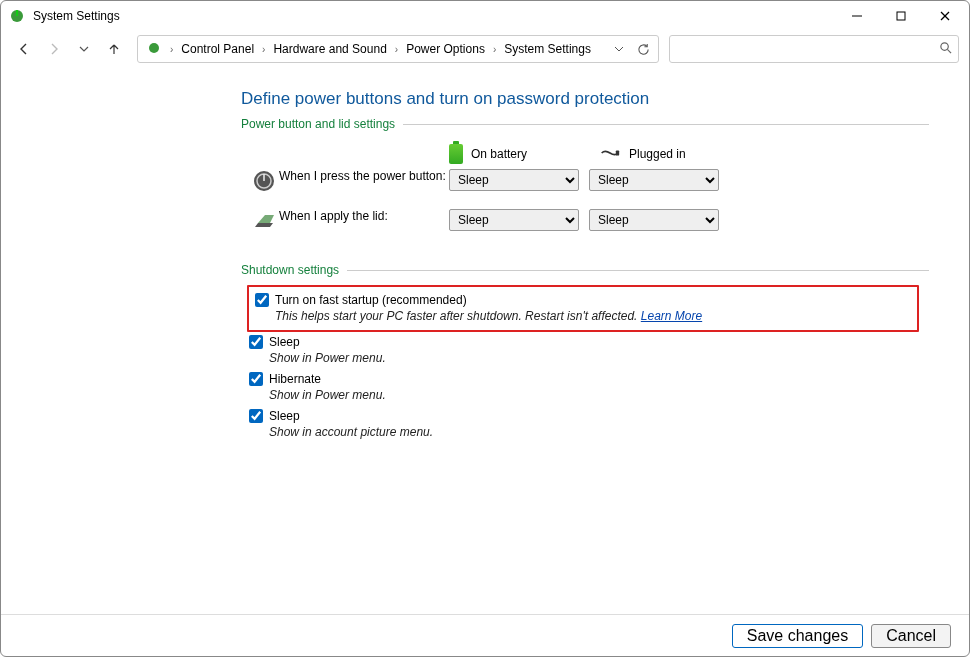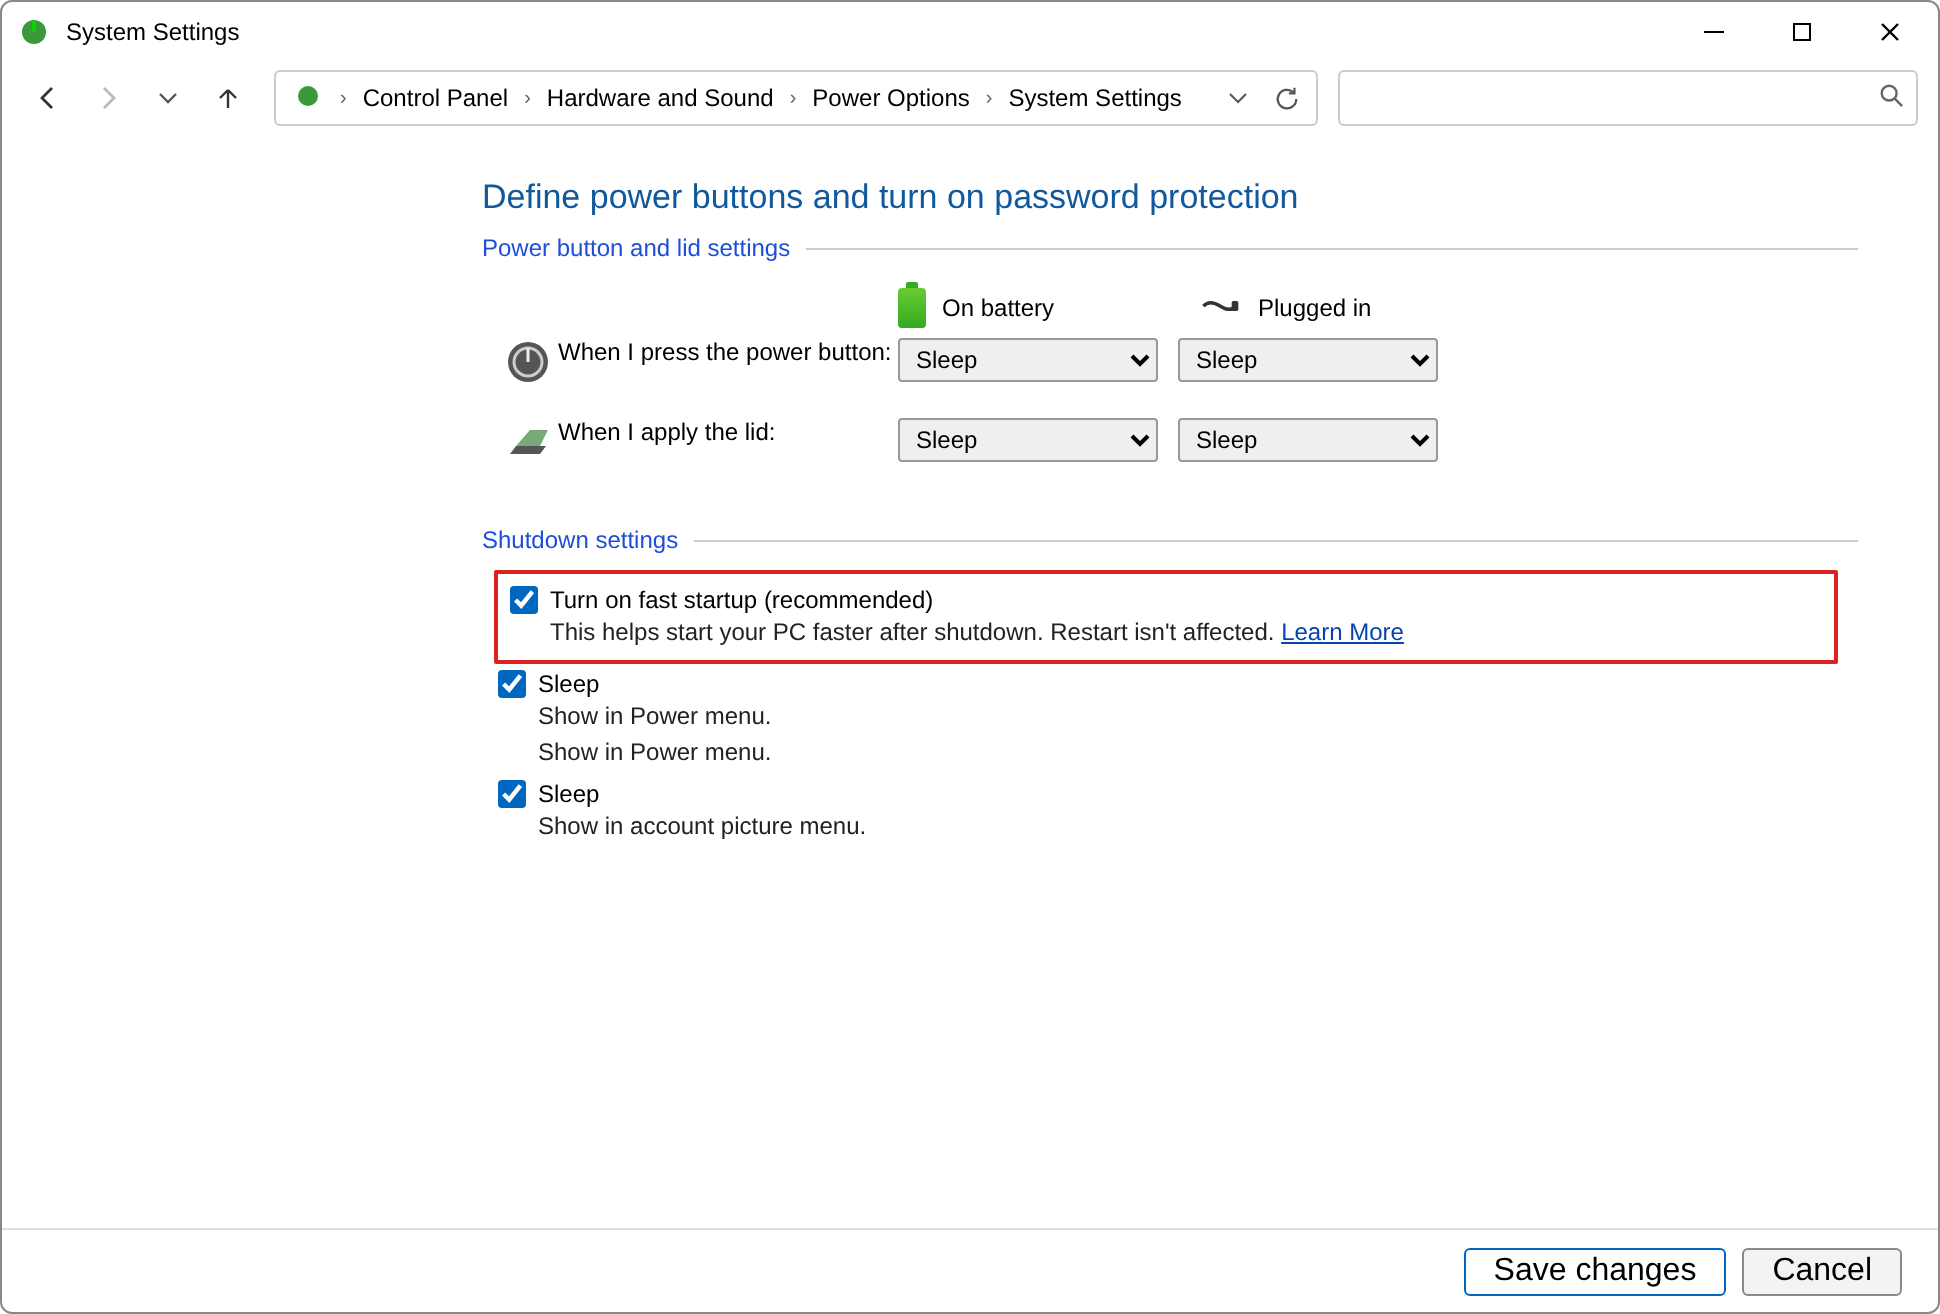--- a/index.html
+++ b/index.html
@@ -65,21 +65,21 @@
 .searchbox input { flex:1; border:none; outline:none; font-size:12px; }
 .searchbox .search-icon { color:#666; }
 
 .content {
   position:absolute;
   top:70px; left:0; right:0; bottom:44px;
   padding: 18px 40px 0 240px;
 }
 .page-title { color:#10599c; font-size:17px; font-weight:400; margin-bottom:8px; }
 .page-desc { font-size:12px; color:#222; max-width:480px; line-height:1.35; margin-bottom:18px; }
-.fieldset-label { font-size:12px; color:#1d4ed8; margin-bottom:0; }
+.fieldset-label { font-size:12px; color:#15803d; margin-bottom:0; }
 .fieldset-line { display:flex; align-items:center; gap:8px; margin-bottom:8px; }
 .fieldset-line .hr { flex:1; height:1px; background:#ccc; }
 
 .pl-grid { margin-left:8px; }
 .col-headers { display:flex; align-items:center; height:30px; }
 .col-headers .lead { width:200px; }
 .col-headers .col { width:140px; display:flex; align-items:center; gap:8px; }
 .col-headers .gap { width:10px; }
 .pl-row { display:flex; align-items:flex-start; height:40px; }
 .pl-row .icon-cell { width:30px; display:flex; align-items:center; justify-content:center; }
@@ -87,21 +87,21 @@
 .pl-row select { width:130px; height:22px; font-size:12px; border:1px solid #999; border-radius:2px; padding:1px 4px; }
 .pl-row .selgap { width:10px; }
 
 .shutdown-section { margin-top:14px; margin-left:-0px; }
 .shutdown-list { margin-top:2px; }
 .highlight-box { border:2px solid #d22; padding:3px 6px 3px 6px; margin-left:6px; margin-right:10px; border-radius:1px; }
 .chk-row { display:flex; align-items:center; gap:6px; padding:2px 0; margin-left:8px; }
 .highlight-box .chk-row { margin-left:0; }
 .chk-row input[type=checkbox] { width:14px; height:14px; accent-color:#0067c0; margin-top:1px; cursor:pointer; }
 .chk-label { font-size:12px; }
-.chk-desc { font-size:12px; color:#222; margin-left:28px; margin-bottom:4px; }
+.chk-desc { font-size:12px; color:#222; margin-left:28px; margin-bottom:4px;font-style:italic; }
 .highlight-box .chk-desc { margin-left:20px; }
 .link { color:#0645ad; text-decoration:underline; cursor:pointer; }
 
 .battery-icon { width:14px; height:20px; background:linear-gradient(#6c3,#3a2); border-radius:2px; position:relative; }
 .battery-icon::before { content:""; position:absolute; top:-3px; left:4px; width:6px; height:3px; background:#3a2; border-radius:1px 1px 0 0; }
 .plug-icon { width:22px; height:10px; }
 .power-btn-icon svg, .lid-icon svg { width:24px; height:24px; }
 
 .footer {
   position:absolute;
@@ -279,20 +279,24 @@
           <span>This helps start your PC faster after shutdown. Restart isn't affected. </span><span class="link">Learn More</span>
         </div>
       </div>
 
       <div class="chk-row">
         <input type="checkbox" checked="" style="">
         <span class="chk-label">Sleep</span>
       </div>
       <div class="chk-desc">Show in Power menu.</div>
 
+      <div class="chk-row">
+        <input type="checkbox" checked="" style="">
+        <span class="chk-label">Hibernate</span>
+      </div>
       <div class="chk-desc">Show in Power menu.</div>
 
       <div class="chk-row">
         <input type="checkbox" checked="" style="">
         <span class="chk-label">Sleep</span>
       </div>
       <div class="chk-desc">Show in account picture menu.</div>
 
     </div>
   </div>

